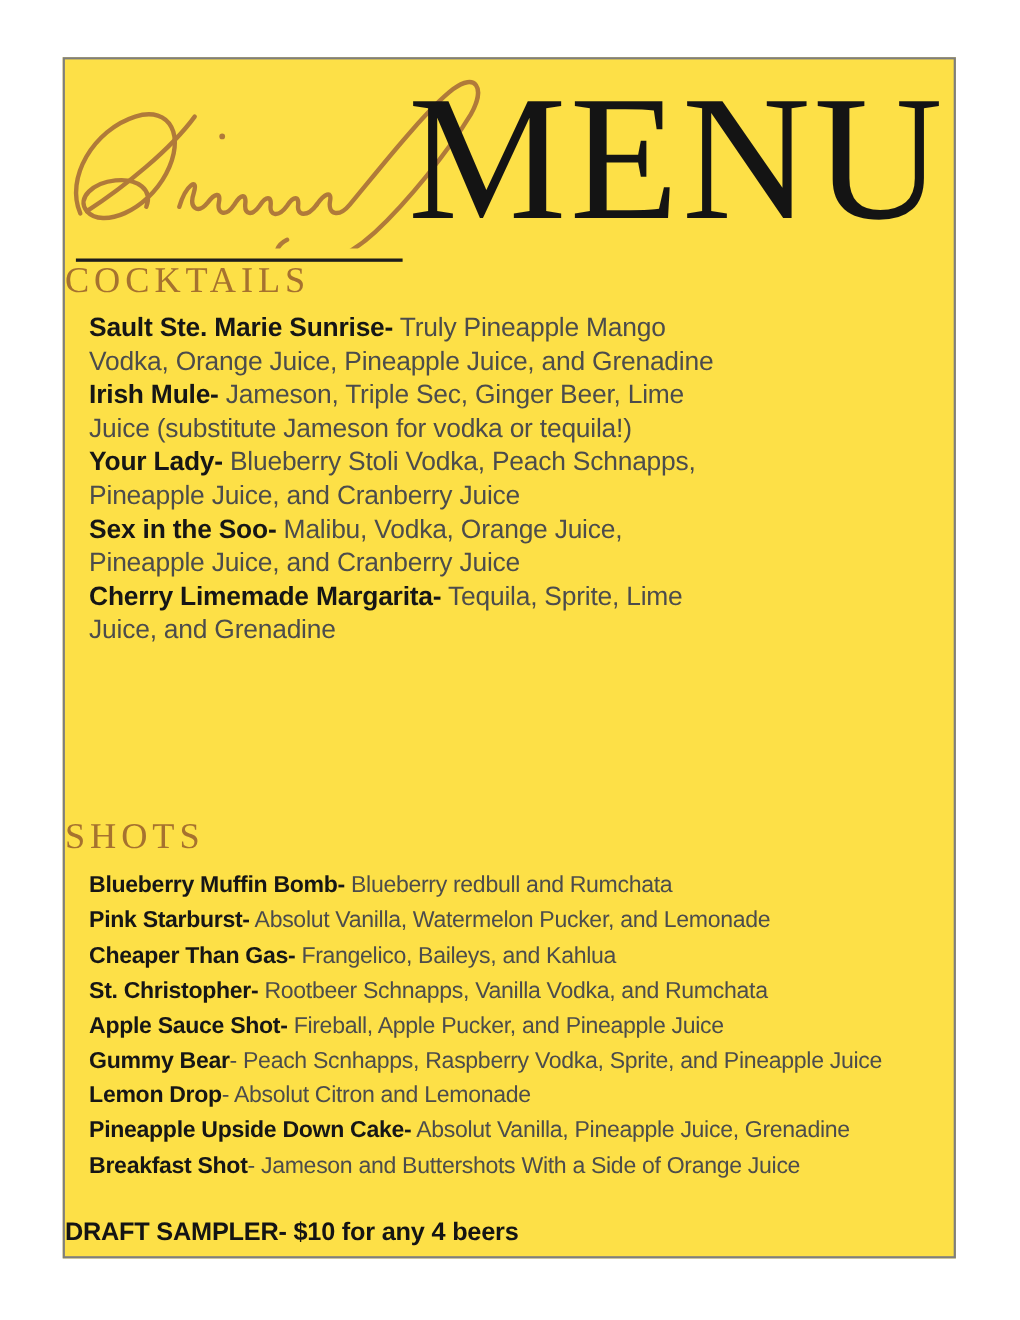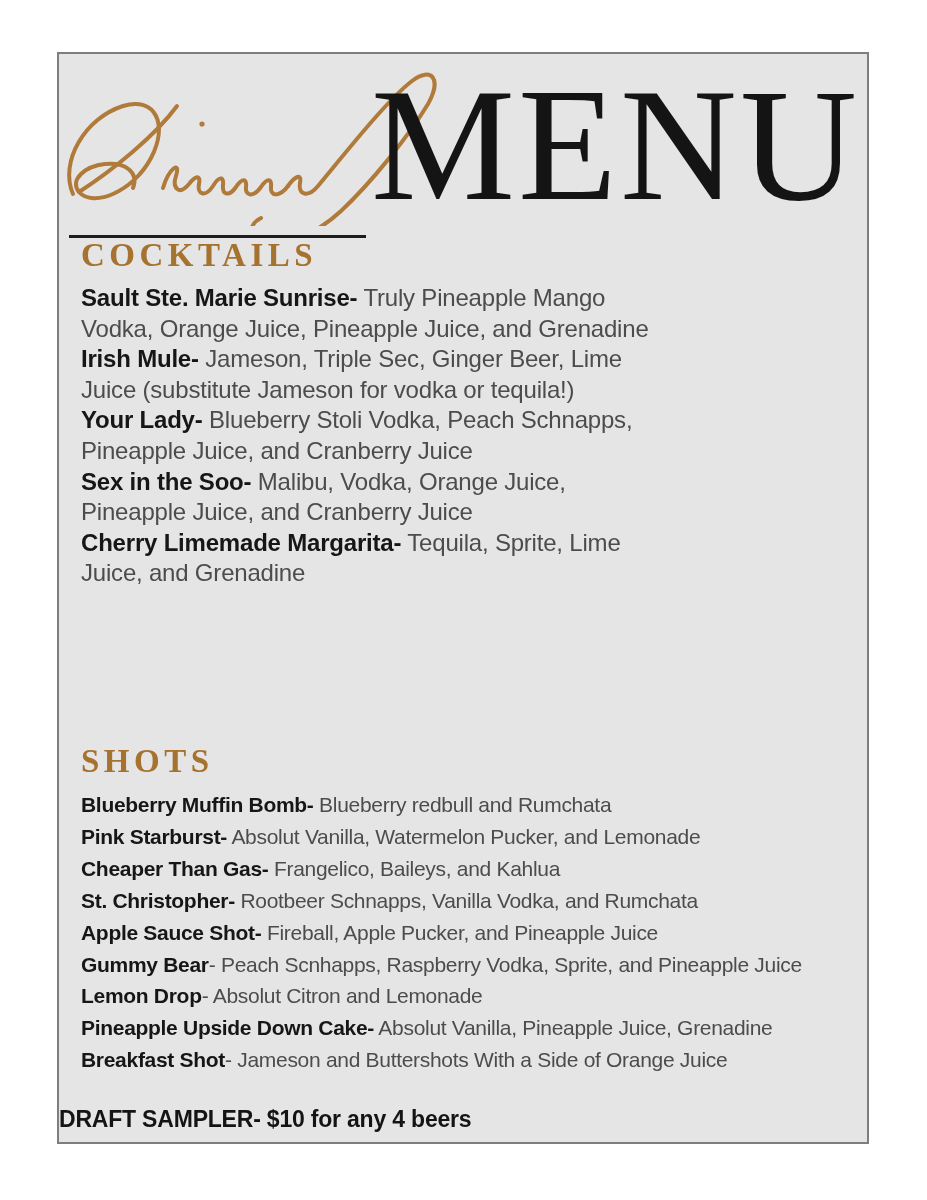--- a/index.html
+++ b/index.html
@@ -10,39 +10,39 @@
     --border-gray:#7e7e7e;
   }
   *{margin:0;padding:0;box-sizing:border-box;}
   html,body{background:#ffffff;}
   body{
     width:927px;height:1200px;position:relative;overflow:hidden;
     font-family:"Liberation Sans",sans-serif;
   }
   .frame{
     position:absolute;left:57px;top:52px;width:812px;height:1092px;
-    border:2px solid var(--border-gray);background:#e5e5e5;
+    border:2px solid var(--border-gray);background:#fde047;
   }
   .title-script-svg{
     position:absolute;left:-4px;top:12px;width:430px;height:160px;
     pointer-events:none;
   }
   .title-script-svg path{fill:none;stroke:var(--script-gold);stroke-width:4;stroke-linecap:round;}
   .menu-title{
     position:absolute;left:312px;top:10px;
     font-family:"Liberation Serif",serif;font-weight:400;
     font-size:162px;line-height:1;letter-spacing:3px;color:#141414;
     white-space:nowrap;
   }
   .title-underline{
     position:absolute;left:10px;top:181px;width:297px;height:3px;background:#1d1d1d;
   }
   .section-heading{
-    position:absolute;left:22px;
-    font-family:"Liberation Serif",serif;font-weight:700;
+    position:absolute;left:0;
+    font-family:"Liberation Serif",serif;font-weight:400;
     font-size:33px;line-height:1;letter-spacing:4.5px;color:var(--heading-gold);
     white-space:nowrap;
   }
   #cocktails-heading{top:185px;}
   #shots-heading{top:691px;}
   .item-list{position:absolute;left:10px;margin-left:12px;}
   #cocktails-list{top:229px;width:660px;font-size:24px;line-height:30.6px;letter-spacing:-0.2px;}
   #shots-list{top:735px;width:800px;font-size:21px;line-height:31.9px;letter-spacing:-0.3px;}
   .menu-item{white-space:pre-line;color:var(--desc-gray);}
   .item-name{font-weight:700;color:var(--ink);}

